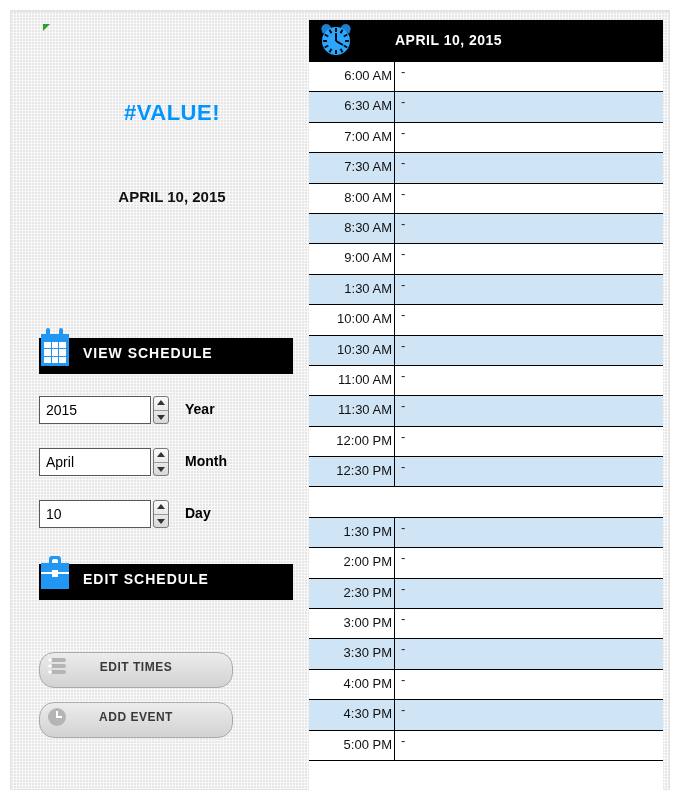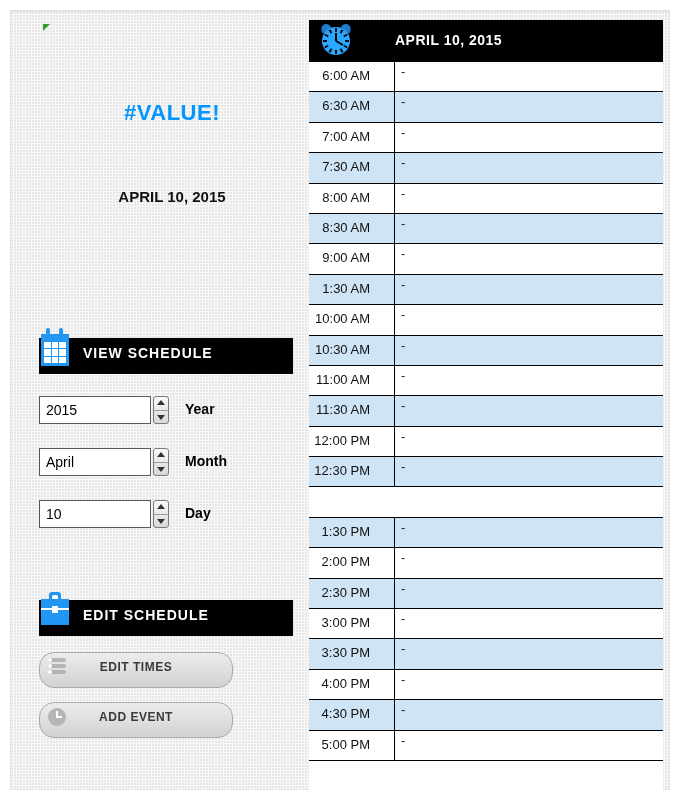--- a/index.html
+++ b/index.html
@@ -59,21 +59,21 @@
     font-size: 15px;
     color: #111;
   }
   .section-bar {
     position: absolute;
     left: 0; width: 254px; height: 36px;
     background: #000;
     color: #fff;
   }
   .section-bar.view { top: 318px; }
-  .section-bar.edit { top: 580px; }
+  .section-bar.edit { top: 544px; }
   .section-bar .icon-wrap {
     position: absolute;
     left: 0; top: -10px;
     width: 34px; height: 46px;
   }
   .section-bar .label {
     position: absolute;
     left: 44px; top: 7px;
     font-size: 14px;
     font-weight: bold;
@@ -295,21 +295,21 @@
   .trow.blank .tcell{ border-right: none; background:#fff; }
   .trow .tcell {
     height: 100%;
     font-size: 13px;
     color: #111;
   }
   .tcell.time {
     width: 86px;
     border-right: 1px solid #000;
     text-align: right;
-    padding: 6px 24px 0 0;
+    padding: 6px 2px 0 0;
   }
   .tcell.event {
     flex: 1;
     padding: 2px 0 0 6px;
     color: #222;
     font-size: 13px;
   }
 </style>
 </head>
 <body>

